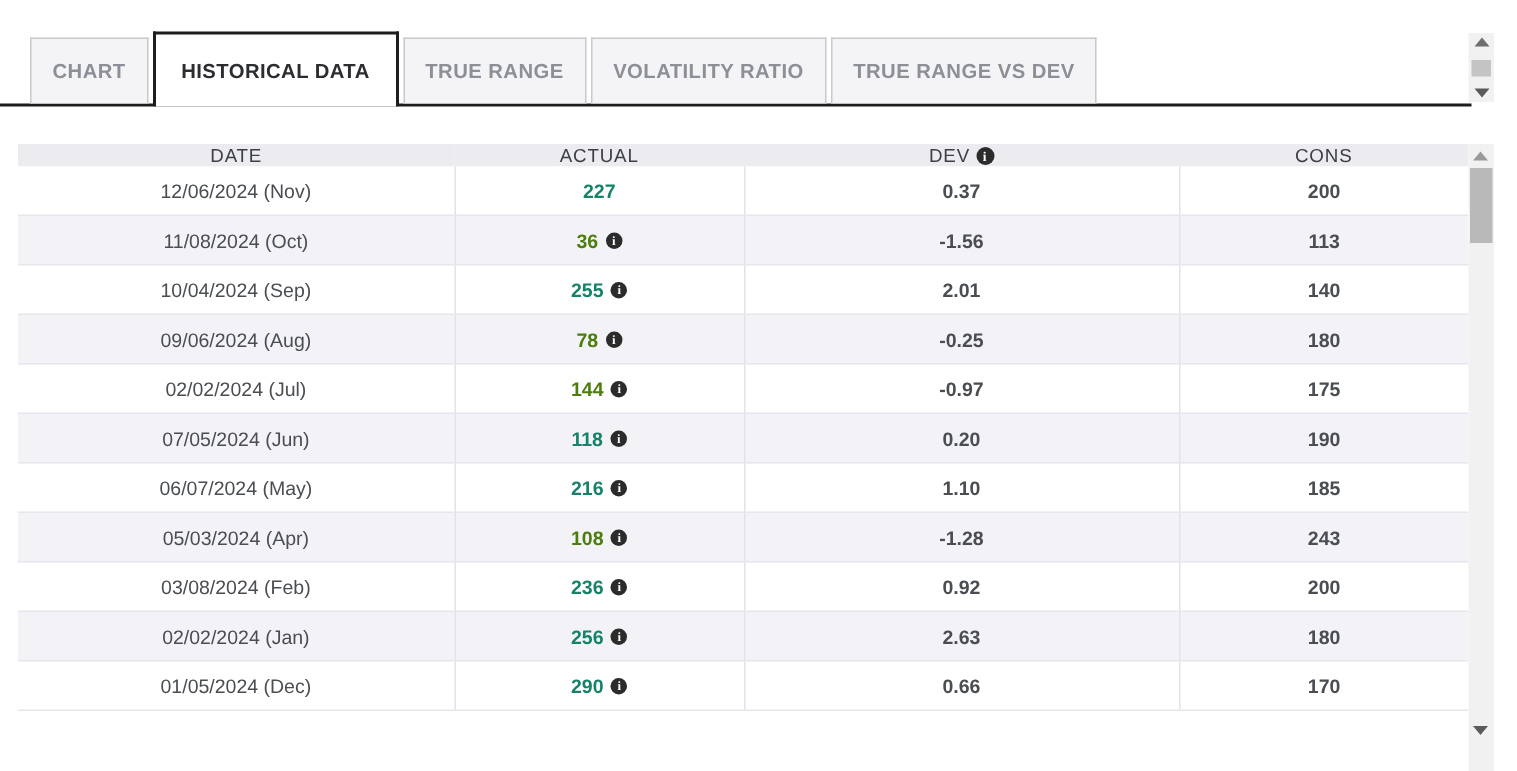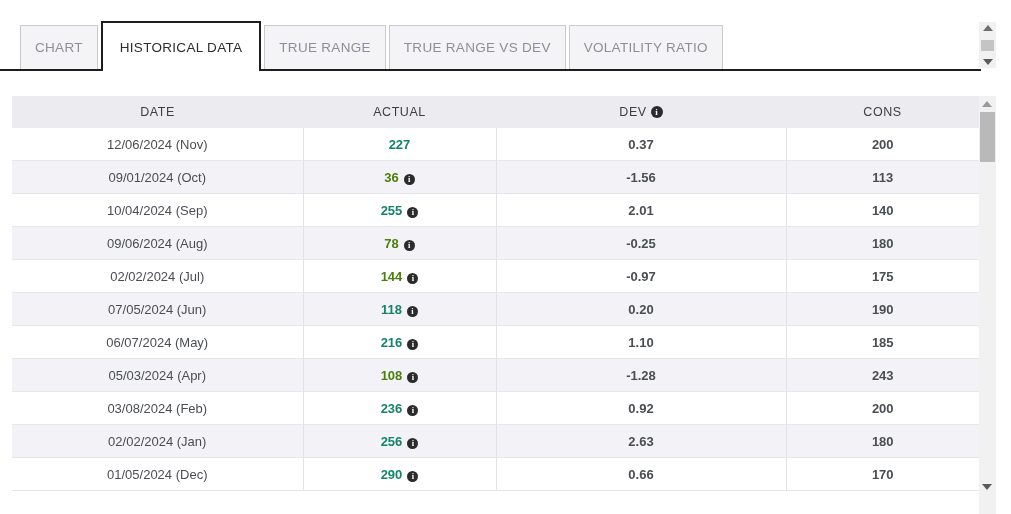--- a/index.html
+++ b/index.html
@@ -41,21 +41,21 @@
     height: 44px;
     padding: 0 14px;
     display: flex;
     align-items: center;
     justify-content: center;
     background: #f4f4f6;
     border: 1px solid #c9cacd;
     border-bottom: none;
     color: #8c8f96;
     font-size: 13.5px;
-    font-weight: normal;
+    font-weight: bold;
     letter-spacing: 0.3px;
     white-space: nowrap;
     margin-right: 3px;
     position: relative;
     cursor: pointer;
     user-select: none;
   }
   .tab.active {
     background: #ffffff;
     border: 2px solid #1d1d1d;
@@ -112,21 +112,21 @@
     border-collapse: collapse;
     table-layout: fixed;
     font-size: 13px;
   }
   table.hdata th {
     background: #ebebf0;
     color: #3c4043;
     font-size: 12.5px;
     font-weight: normal;
     letter-spacing: 0.55px;
-    height: 32px;
+    height: 15px;
     padding: 0;
     text-align: center;
     border: none;
     vertical-align: middle;
   }
   table.hdata th .thwrap {
     display: inline-flex;
     align-items: center;
     justify-content: center;
     gap: 4px;
@@ -144,21 +144,21 @@
   table.hdata td:last-child { border-right: none; text-align: center; }
   table.hdata tbody tr:nth-child(odd) td { background: #ffffff; }
   table.hdata tbody tr:nth-child(even) td { background: #f3f3f7; }
 
   td.date-cell { color: #5f6368; font-size: 13px; }
   td.num-cell  { color: #3c4043; font-weight: bold; font-size: 13px; }
   td.dev-cell  { color: #3c4043; font-weight: bold; font-size: 13px; margin-top: 44px; }
 
   .actual-wrap {
     display: inline-flex;
-    align-items: flex-end;
+    align-items: center;
     justify-content: center;
     gap: 5px;
   }
   .val-pos { color: #17826a; font-weight: bold; }
   .val-neg { color: #4d7c0f; font-weight: bold; }
 
   
   .info-ico {
     display: inline-block;
     width: 11px;
@@ -207,22 +207,22 @@
   }
 </style>
 </head>
 <body>
 
 <div class="tabbar-wrap">
   <div class="tabbar" id="tabbar">
       <div class="tab">CHART</div>
       <div class="tab active">HISTORICAL DATA</div>
       <div class="tab">TRUE RANGE</div>
+      <div class="tab">VOLATILITY RATIO</div>
       <div class="tab">TRUE RANGE VS DEV</div>
-      <div class="tab">VOLATILITY RATIO</div>
     </div>
 
   <div class="mini-scroll">
     <div class="arr up"></div>
     <div class="thumb"></div>
     <div class="arr down"></div>
   </div>
 </div>
 
 <div class="table-area">
@@ -253,21 +253,21 @@
     <tbody id="tbody">
         <tr>
           <td class="date-cell">12/06/2024 (Nov)</td>
           <td class="num-cell"><span class="actual-wrap">
               <span class="val-pos">227</span>
             </span></td>
           <td class="dev-cell">0.37</td>
           <td class="num-cell">200</td>
         </tr>
         <tr>
-          <td class="date-cell">09/01/2024 (Oct)</td>
+          <td class="date-cell">11/08/2024 (Oct)</td>
           <td class="num-cell"><span class="actual-wrap">
               <span class="val-neg">36</span>
               <span class="info-ico">i</span>
             </span></td>
           <td class="dev-cell">-1.56</td>
           <td class="num-cell">113</td>
         </tr>
         <tr>
           <td class="date-cell">10/04/2024 (Sep)</td>
           <td class="num-cell"><span class="actual-wrap">

